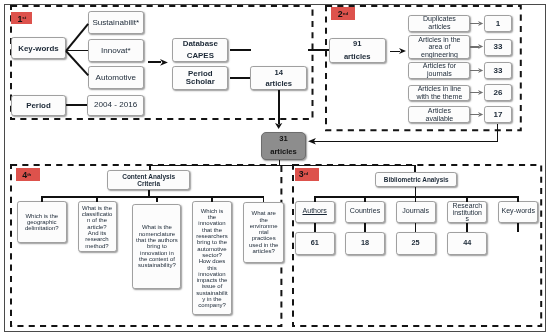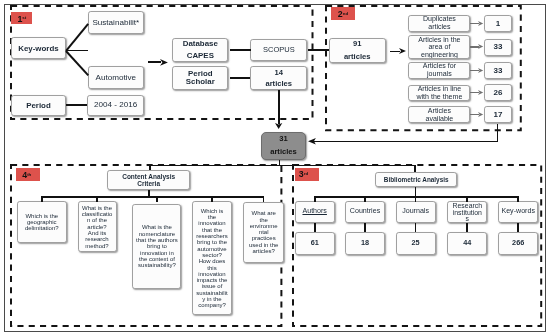--- a/index.html
+++ b/index.html
@@ -38,20 +38,25 @@
 <div class="nbox bold" style="left:10.8px;top:37.3px;width:55.3px;height:21.6px;font-size:7.9px;">
 <span class="t" style="line-height:1.15;padding:0 2px;">
 <span>Key-words</span>
 </span>
     </div>
 <div class="nbox" style="left:87.6px;top:11.2px;width:56.4px;height:22.7px;font-size:8.1px;">
 <span class="t" style="line-height:1.15;padding:0 2px;text-align:right;">
 <span>Sustainabilit*</span>
 </span>
     </div>
+<div class="nbox" style="left:87.6px;top:38.6px;width:56.4px;height:23.3px;font-size:8.1px;">
+<span class="t" style="line-height:1.15;padding:0 2px;">
+<span>Innovat*</span>
+</span>
+    </div>
 <div class="nbox" style="left:87.6px;top:66.2px;width:56.4px;height:22.7px;font-size:8.1px;">
 <span class="t" style="line-height:1.15;padding:0 2px;">
 <span>Automotive</span>
 </span>
     </div>
 <div class="nbox bold" style="left:10.8px;top:94.5px;width:55.4px;height:21.1px;font-size:7.9px;">
 <span class="t" style="line-height:1.15;padding:0 2px;">
 <span>Period</span>
 </span>
     </div>
@@ -65,25 +70,20 @@
 <span>Database</span>
 <br>
 <span>CAPES</span>
 </span>
     </div>
 <div class="nbox bold" style="left:172.3px;top:65.9px;width:56px;height:24.4px;font-size:7.9px;">
 <span class="t" style="line-height:0.98;padding:0 2px;">
 <span>Period</span>
 <br>
 <span>Scholar</span>
-</span>
-    </div>
-<div class="nbox" style="left:250.2px;top:38.5px;width:57.3px;height:22.8px;font-size:7.5px;">
-<span class="t" style="line-height:1.15;padding:0 2px;">
-<span>SCOPUS</span>
 </span>
     </div>
 <div class="nbox bold" style="left:250.3px;top:66px;width:56.9px;height:24.3px;font-size:7.6px;">
 <span class="t" style="line-height:1.53;padding:0 2px;">
 <span>14</span>
 <br>
 <span>articles</span>
 </span>
     </div>
 <svg class="dashsvg" style="left:325px;top:5.3px;width:196.8px;height:126.2px" viewBox="0 0 196.8 126.2">
@@ -215,25 +215,20 @@
 </span>
     </div>
 <div class="nbox bold" style="left:447.3px;top:231.8px;width:40px;height:23px;font-size:7.3px;">
 <span class="t" style="line-height:1.15;padding:0 2px;">
 <span>44</span>
 </span>
     </div>
 <div class="nbox" style="left:498.2px;top:200.9px;width:40px;height:22.4px;font-size:7.1px;">
 <span class="t" style="line-height:1.05;width:34px;word-break:break-word;">
 <span>Key-words</span>
-</span>
-    </div>
-<div class="nbox bold" style="left:498.2px;top:231.8px;width:40px;height:22.8px;font-size:7.3px;">
-<span class="t" style="line-height:1.15;padding:0 2px;">
-<span>266</span>
 </span>
     </div>
 <svg class="dashsvg" style="left:9.8px;top:164.4px;width:272.4px;height:163px" viewBox="0 0 272.4 163">
 <rect x="1" y="1" width="270.4" height="161" fill="none" stroke="#141414" stroke-width="2" stroke-dasharray="6.1,5.2" stroke-linecap="butt"></rect>
 </svg>
 <div class="badge" style="left:16.1px;top:168px;width:23.8px;height:13.2px;font-size:8.8px">
 <span class="bt" style="transform:translate(-1.2px,1px)"><span>4</span><sup>th</sup></span>
 </div>
 <div class="nbox bold" style="left:106.9px;top:169.8px;width:83.5px;height:19.8px;font-size:6.5px;">
 <span class="t" style="line-height:1.08;padding:0 2px;">

